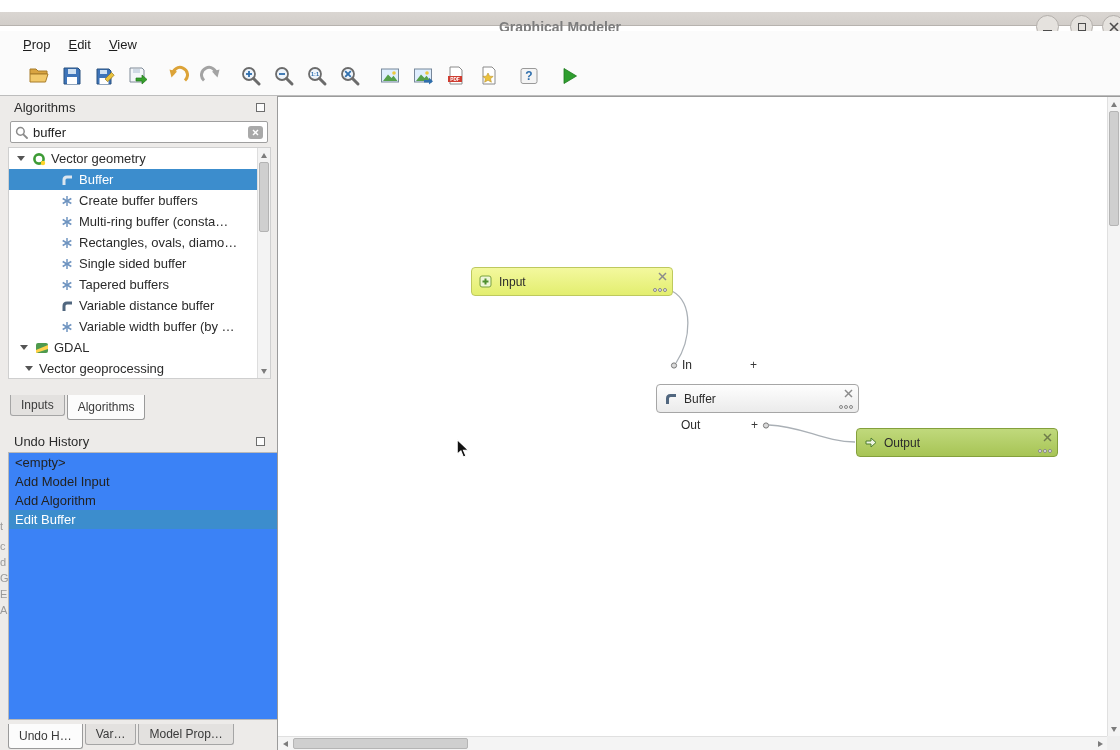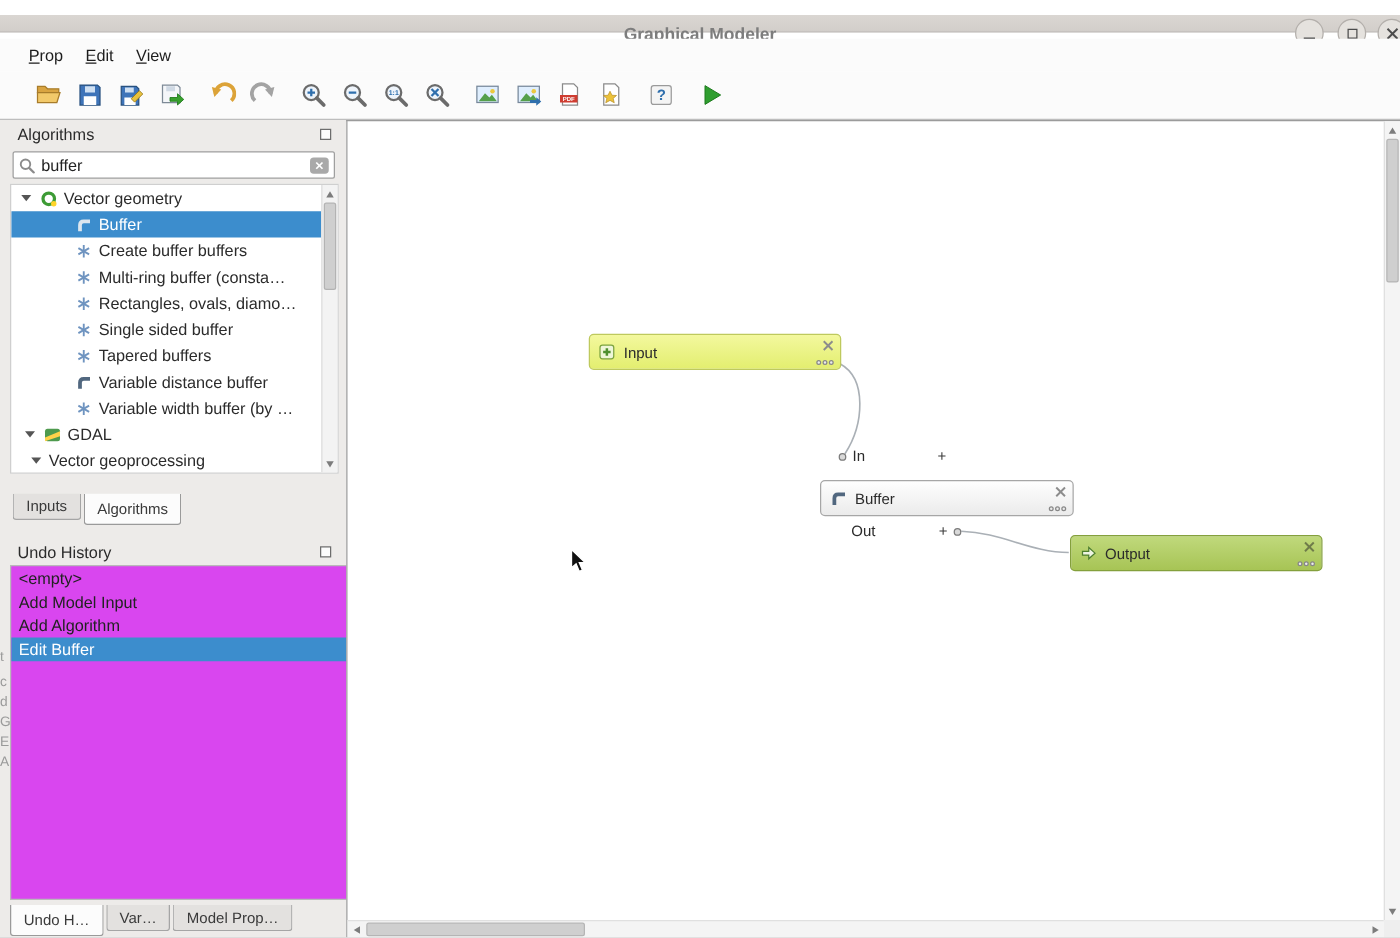--- a/index.html
+++ b/index.html
@@ -52,21 +52,21 @@
   .ticon{width:16px;height:14px;margin-right:4px;flex:none;display:flex;align-items:center;justify-content:center}
   .tree-scroll{position:absolute;right:0;top:0;width:13px;height:100%;background:#f3f3f3;border-left:1px solid #ddd}
   .tthumb{position:absolute;left:1px;right:1px;top:14px;height:70px;background:#cfcfcf;
           border:1px solid #b3b3b3;border-radius:2px}
 
   .tabrow{position:absolute;display:flex;align-items:flex-start}
   .tab{border:1px solid #a5a5a5;border-top:none;background:#e3e1df;color:#3a3a3a;font-size:12px;
        padding:3px 10px 0;border-radius:0 0 3px 3px;margin-right:2px;height:21px;white-space:nowrap}
   .tab.active{background:#fcfcfc;height:25px;padding-top:5px;border-color:#9a9a9a}
 
-  .ulist{position:absolute;left:8px;top:356px;width:315px;height:268px;background:#d946ef;
+  .ulist{position:absolute;left:8px;top:356px;width:315px;height:268px;background:#3b82f6;
          border:1px solid #b9b9b9;overflow:hidden}
   .uitem{height:19px;line-height:19px;padding-left:6px;font-size:13px;color:#222;white-space:nowrap}
   .uitem.sel{background:#3c8dcd;color:#fff}
 
   
   .canvas{position:absolute;left:277px;top:96px;right:0;bottom:0;background:#fff;
           border-left:1px solid #9b9b9b;border-top:1px solid #9b9b9b}
   .wires{position:absolute;left:0;top:0;width:100%;height:100%;pointer-events:none}
 
   .node{position:absolute;height:29px;border-radius:4px;border:1px solid;display:flex;

